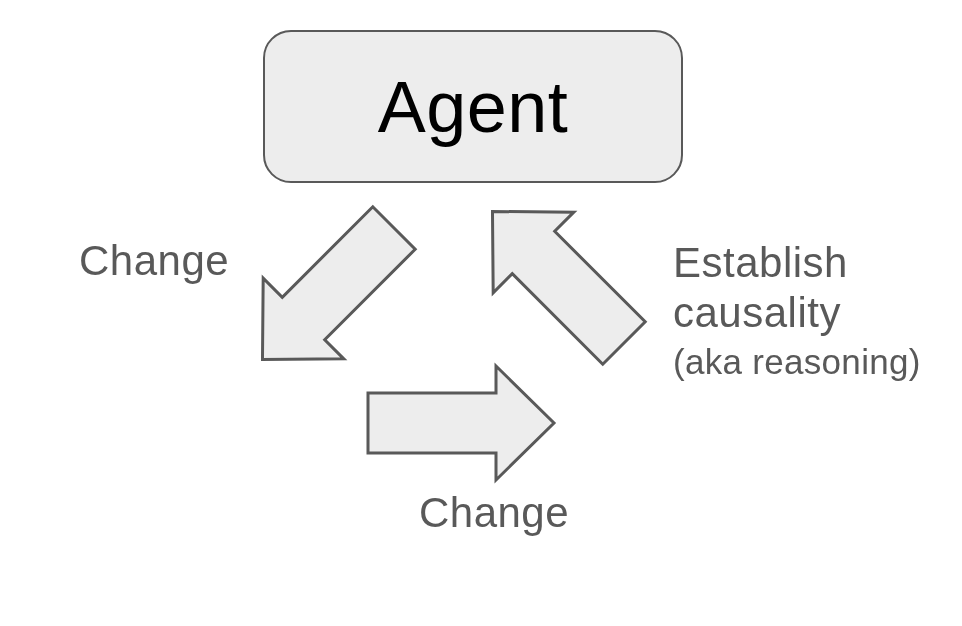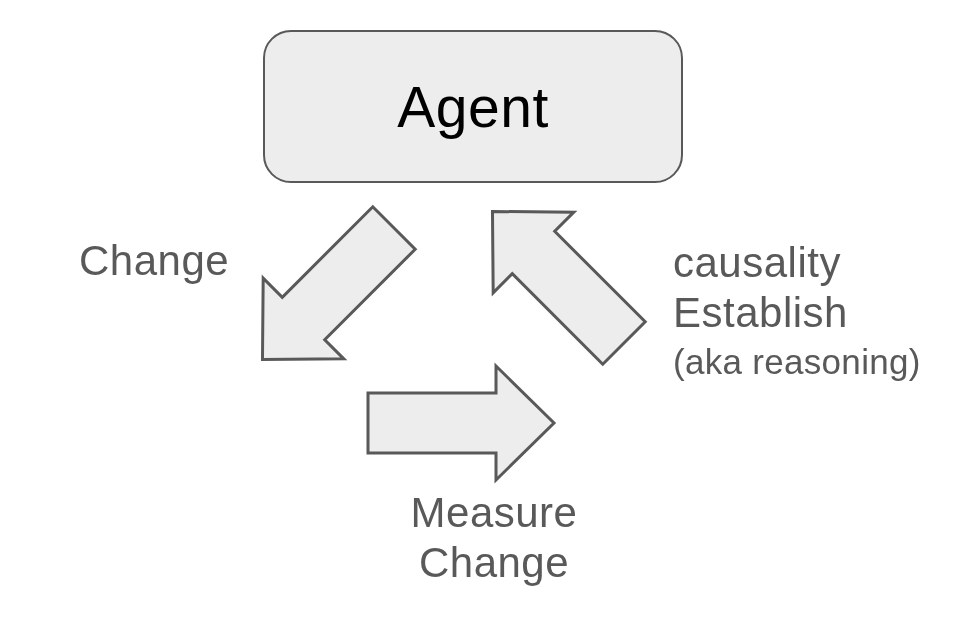--- a/index.html
+++ b/index.html
@@ -35,21 +35,21 @@
     height: 153px;
     box-sizing: border-box;
     background: #ededed;
     border: 2.5px solid #595959;
     border-radius: 28px;
     display: flex;
     align-items: center;
     justify-content: center;
   }
   .agent-label {
-    font-size: 57px;
+    font-size: 72px;
     color: #000000;
     letter-spacing: 0.5px;
   }
   .label {
     position: absolute;
     color: #595959;
     font-size: 42px;
     line-height: 50px;
     letter-spacing: 0.5px;
     white-space: nowrap;
@@ -90,23 +90,22 @@
 
   <div class="agent-box">
     <span class="agent-label">Agent</span>
   </div>
 
   <div class="label label-propose">
     <span class="line">Change</span>
   </div>
 
   <div class="label label-establish">
+    <span class="line">Establish</span>
     <span class="line">causality</span>
-    <span class="line">Establish</span>
     <span class="line small-line">(aka reasoning)</span>
   </div>
 
   <div class="label label-measure">
-    <span class="line">Measure</span>
     <span class="line">Change</span>
   </div>
 
 </div>
 
 </body></html>

